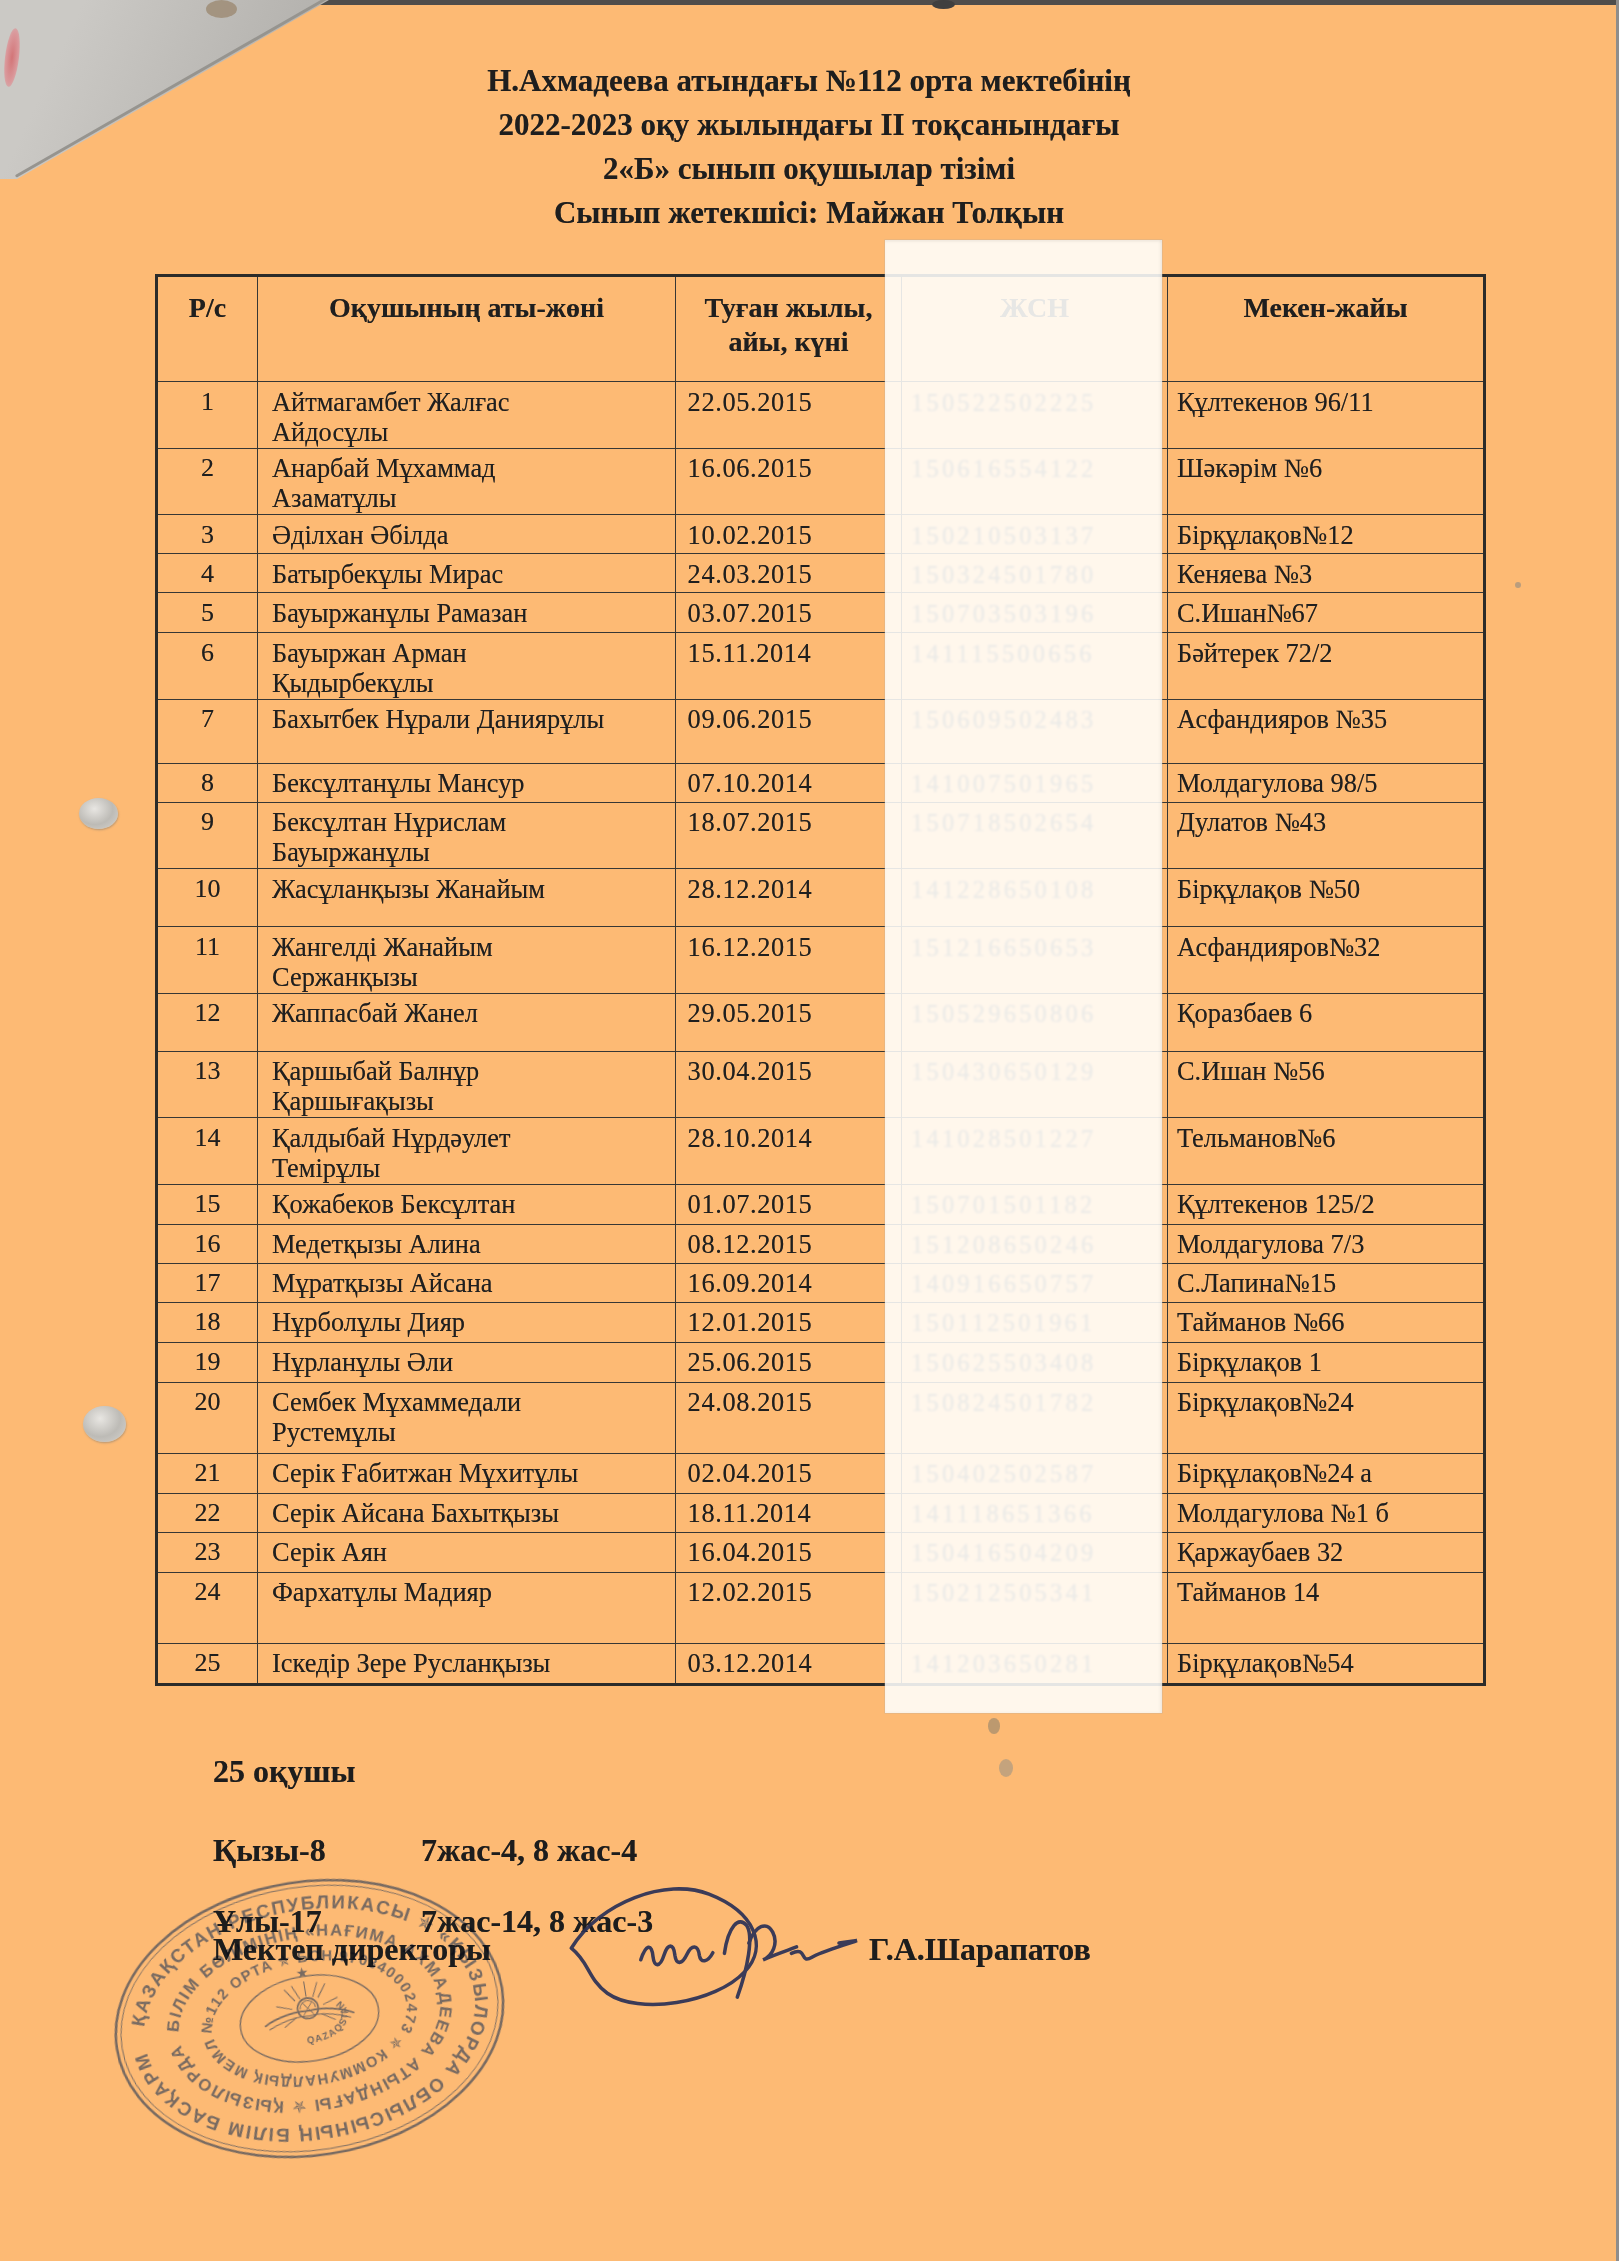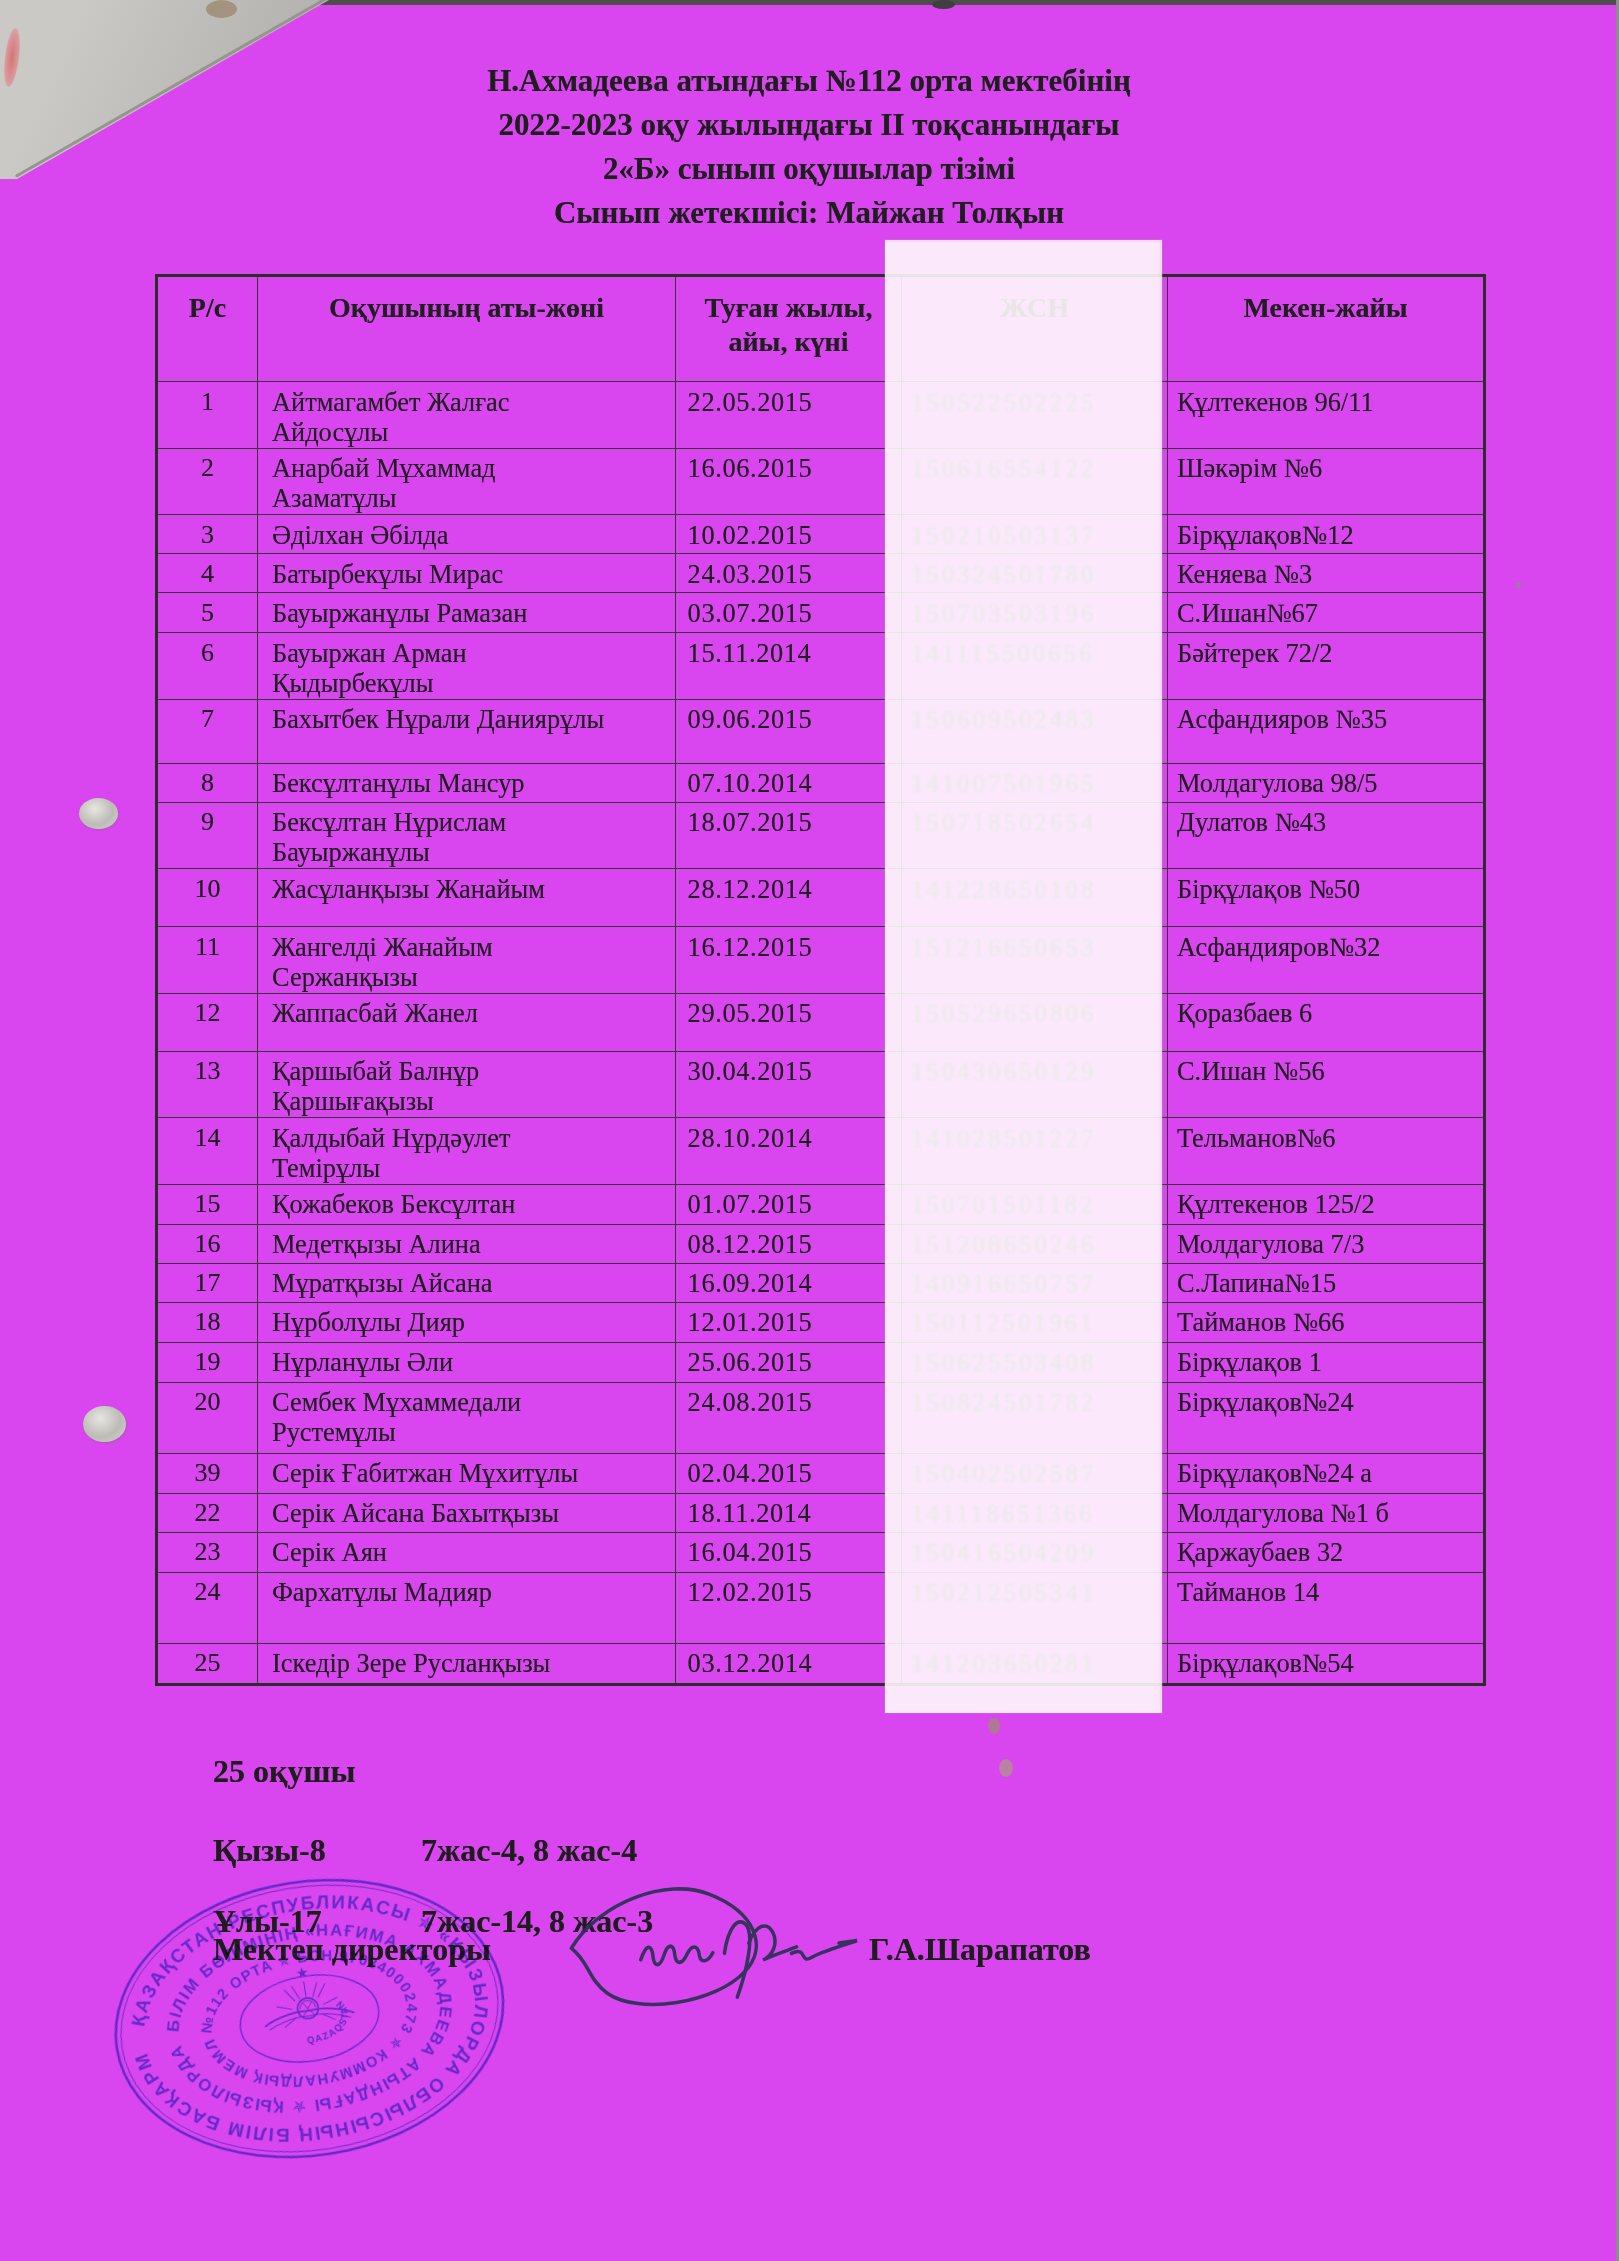--- a/index.html
+++ b/index.html
@@ -1,16 +1,16 @@
 <!DOCTYPE html>
 <html style="font-size:10.3px"><head>
 <meta charset="utf-8">
 <style>
   html,body{margin:0;padding:0;background:#777;}
-  #scan{position:relative;width:1620px;height:2261px;background:#d946ef;overflow:hidden;
+  #scan{position:relative;width:1620px;height:2261px;background:#fdba74;overflow:hidden;
         font-family:"Liberation Serif","DejaVu Serif",serif;color:#222;}
   
   .edge-top{position:absolute;left:0;top:0;width:1620px;height:5.2px;background:#4f4d4b;}
   .edge-right{position:absolute;right:0;top:0;width:3.9px;height:2261px;background:#8f8d8b;}
   .corner-triangle{position:absolute;left:0;top:0;width:335px;height:184px;
         background:linear-gradient(115deg,#cbc9c5 20%,#b3b1ad 80%);
         clip-path:polygon(0 0,329px 0,17px 179px,0 179px);}
   .corner-edge-line{position:absolute;left:-7.7px;top:86px;width:358px;height:3.2px;
         background:#96948f;transform:rotate(-29.8deg);border-radius:1.9px;}
   .pink-mark{position:absolute;left:5.2px;top:28px;width:14px;height:59px;border-radius:50%;
@@ -285,21 +285,21 @@
           <td class="c-num">20</td>
           <td class="c-name">
             <div>Сембек Мұхаммедали</div>
             <div>Рустемұлы</div>
           </td>
           <td class="c-dob">24.08.2015</td>
           <td class="c-iin"><span class="iin-faint">150824501782</span></td>
           <td class="c-addr">Бірқұлақов№24</td>
         </tr>
         <tr style="height: 40px;">
-          <td class="c-num">39</td>
+          <td class="c-num">21</td>
           <td class="c-name">
             <div>Серік Ғабитжан Мұхитұлы</div>
           </td>
           <td class="c-dob">02.04.2015</td>
           <td class="c-iin"><span class="iin-faint">150402502587</span></td>
           <td class="c-addr">Бірқұлақов№24 а</td>
         </tr>
         <tr style="height: 39px;">
           <td class="c-num">22</td>
           <td class="c-name">

